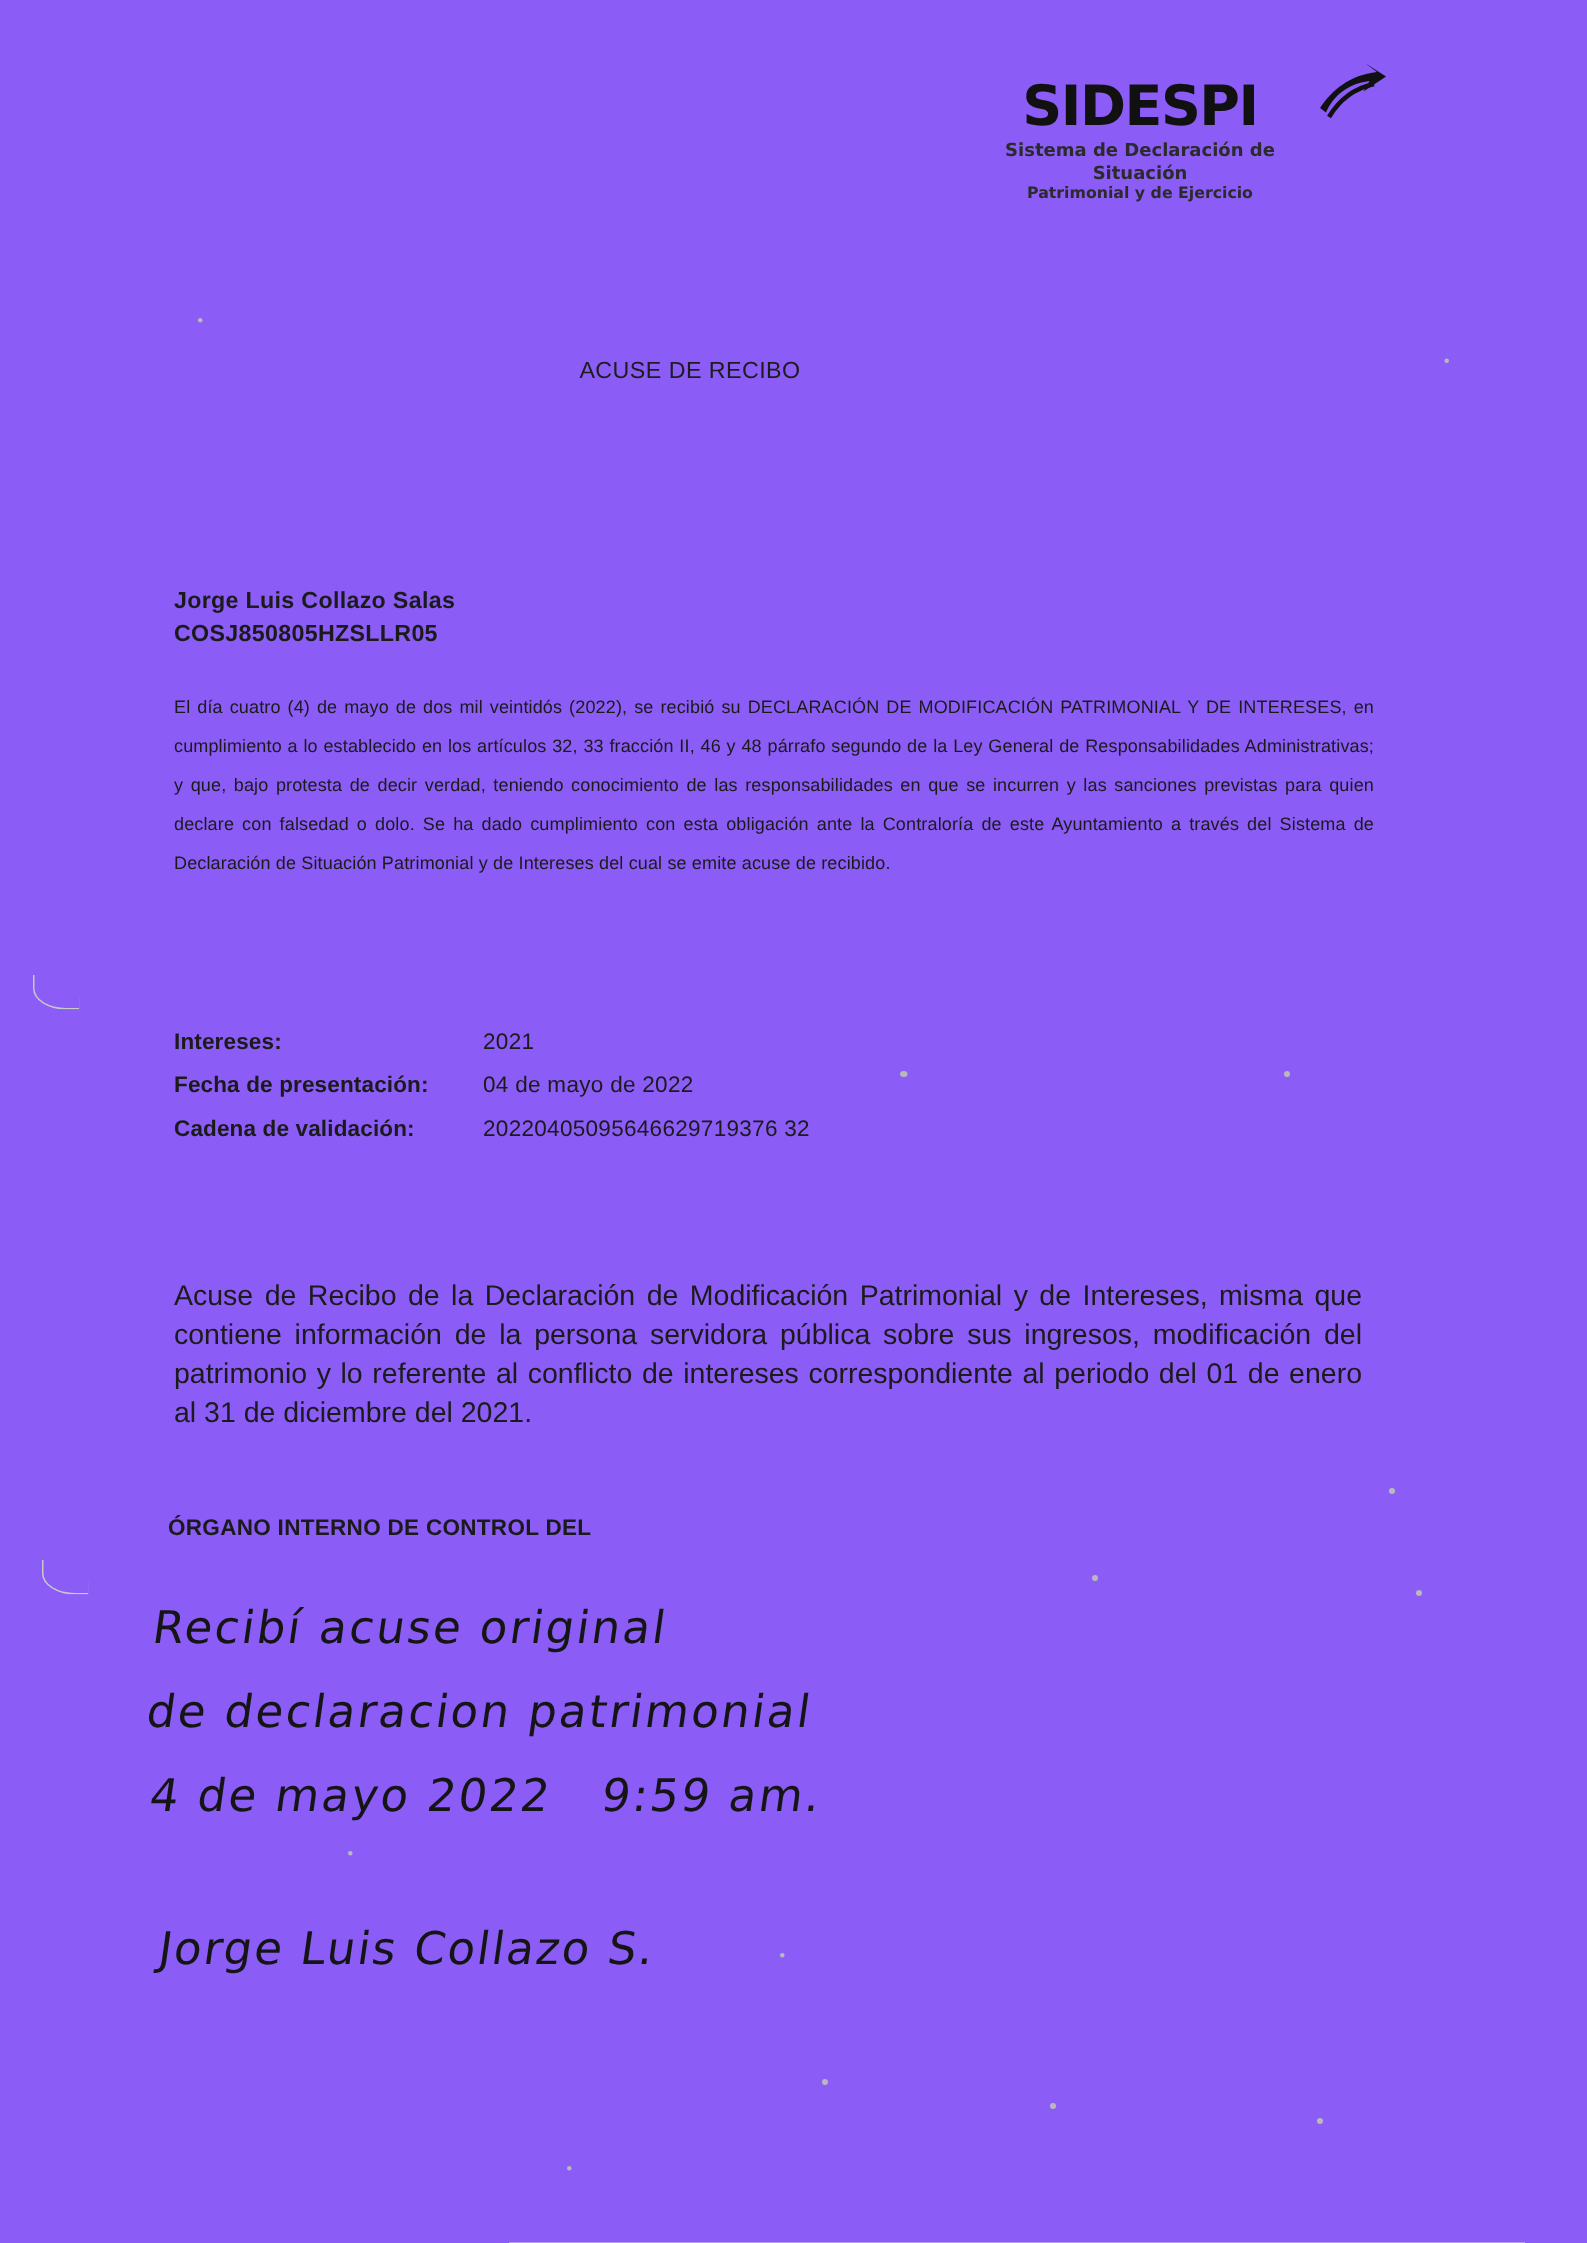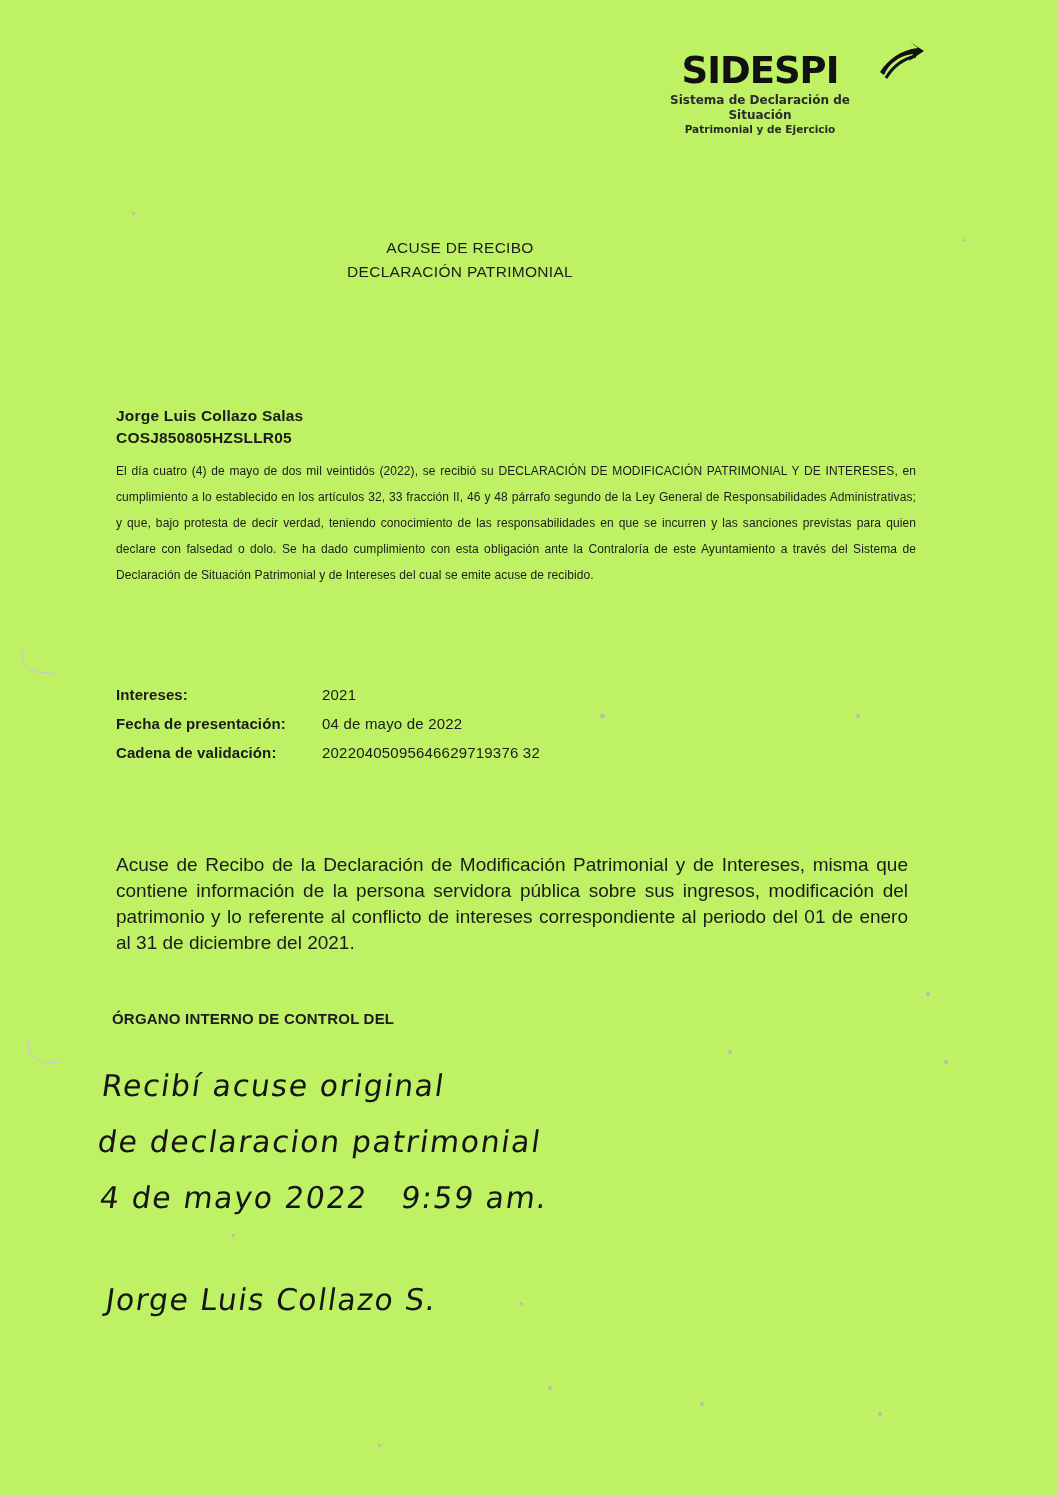--- a/index.html
+++ b/index.html
@@ -13,21 +13,21 @@
     position: relative;
     font-family: "Liberation Sans", sans-serif;
     color: #1b1b1b;
     overflow: hidden;
   }
 
   
   .page {
     position: absolute;
     inset: 0;
-    background: #bef264;
+    background: #8b5cf6;
   }
 
   
   .logo-block {
     position: absolute;
     top: 52px;
     left: 640px;
     width: 240px;
     text-align: center;
   }
@@ -80,21 +80,20 @@
 
   
   .declarant {
     position: absolute;
     top: 390px;
     left: 116px;
     font-weight: bold;
     font-size: 15.5px;
     line-height: 22px;
     letter-spacing: 0.2px;
-    margin-top: 15px;
   }
 
   
   .body-par {
     position: absolute;
     top: 458px;
     left: 116px;
     width: 800px;
     font-size: 12px;
     line-height: 26px;
@@ -198,21 +197,20 @@
     <svg class="logo-arrow" viewBox="0 0 46 44" aria-hidden="true">
       <path d="M2 30 C10 18, 22 8, 40 6 L32 0 L46 9 L31 19 L35 12 C20 14, 11 22, 6 33 Z" fill="#111"></path>
       <path d="M8 36 C14 26, 24 17, 38 14" stroke="#111" stroke-width="3" fill="none"></path>
     </svg>
     <div class="logo-sub1">Sistema de Declaración de Situación</div>
     <div class="logo-sub2">Patrimonial y de Ejercicio</div>
   </div>
 
   <div class="doc-title">
     <div>ACUSE DE RECIBO</div>
-    <div>DECLARACIÓN PATRIMONIAL</div>
   </div>
 
   <div class="declarant">
     <div>Jorge Luis Collazo Salas</div>
     <div>COSJ850805HZSLLR05</div>
   </div>
 
   <div class="body-par">El día cuatro (4) de mayo de dos mil veintidós (2022), se recibió su DECLARACIÓN DE MODIFICACIÓN PATRIMONIAL Y DE INTERESES, en cumplimiento a lo establecido en los artículos 32, 33 fracción II, 46 y 48 párrafo segundo de la Ley General de Responsabilidades Administrativas; y que, bajo protesta de decir verdad, teniendo conocimiento de las responsabilidades en que se incurren y las sanciones previstas para quien declare con falsedad o dolo. Se ha dado cumplimiento con esta obligación ante la Contraloría de este Ayuntamiento a través del Sistema de Declaración de Situación Patrimonial y de Intereses del cual se emite acuse de recibido.</div>
 
   <div class="data-list">

